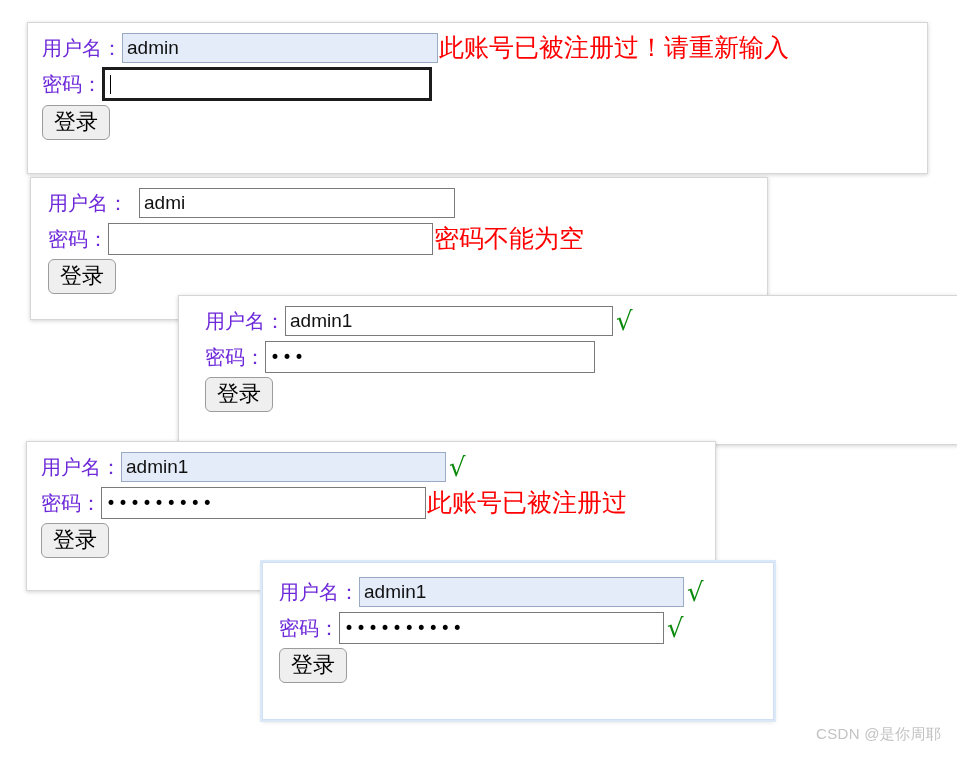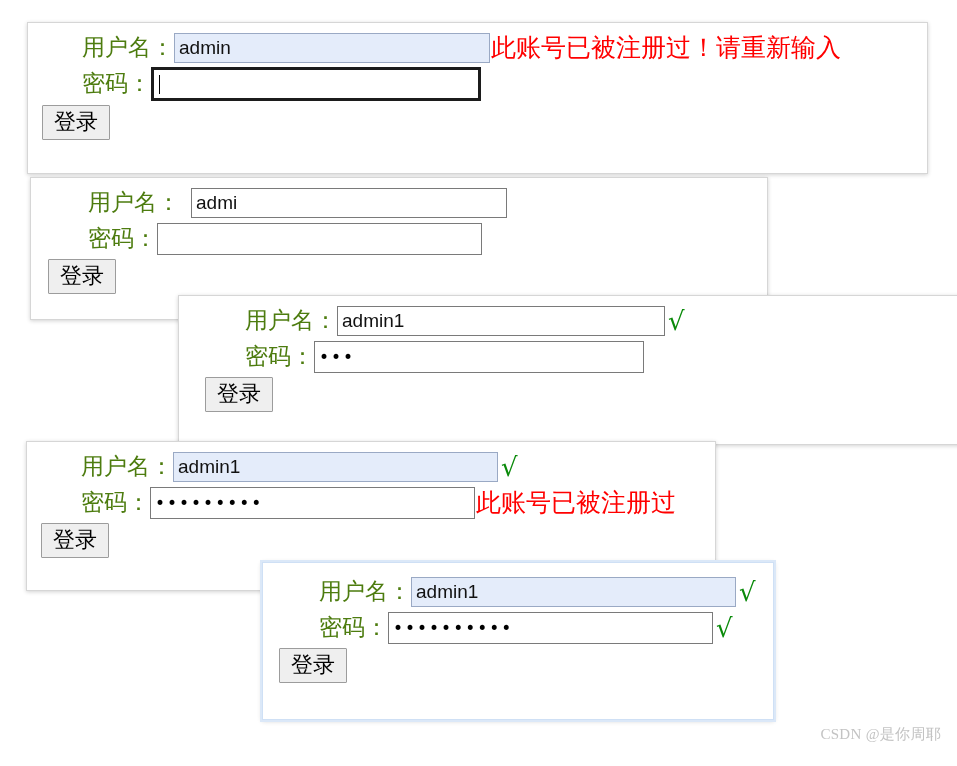--- a/index.html
+++ b/index.html
@@ -30,25 +30,24 @@
     box-shadow: 0 0 0 2px #dbe8f8, 0 1px 5px rgba(0,0,0,0.20);
   }
 
   
   .frow {
     display: flex;
     align-items: center;
     white-space: nowrap;
   }
   .flabel {
-    font-size: 23px;
-    color: #4d7c0f;
+    font-size: 20px;
+    color: #6d28d9;
     line-height: 1.1;
     font-family: "Liberation Sans", "DejaVu Sans", sans-serif;
-    margin-left: 40px;
   }
   .fieldwrap {
     display: inline-flex;
     align-items: center;
   }
 
   
   .tbox {
     border: 1px solid #7a7a7a;
     background: #ffffff;
@@ -98,37 +97,37 @@
     font-size: 26px;
     line-height: 1;
     margin-left: 3px;
     font-family: "DejaVu Sans", sans-serif;
   }
 
   
   .btn {
     background: #efefef;
     border: 1px solid #9c9c9c;
-    border-radius: 1px;
+    border-radius: 6px;
     font-size: 22px;
     color: #000;
     padding: 3px 11px 5px 11px;
     font-family: "Liberation Sans", "DejaVu Sans", sans-serif;
     cursor: pointer;
     line-height: 1.15;
   }
 
   
   .watermark {
     position: absolute;
     right: 16px;
     bottom: 22px;
     color: #c3c3c3;
     font-size: 15px;
-    font-family: Liberation Serif, serif;
+    font-family: Liberation Sans, sans-serif;
     letter-spacing: 0.3px;
   }
 
   
   #panel-1 { left: 27px;  top: 22px;  width: 901px; height: 152px; z-index: 1; }
   #panel-2 { left: 30px;  top: 177px; width: 738px; height: 143px; z-index: 2; }
   #panel-3 { left: 178px; top: 295px; width: 790px; height: 150px; z-index: 3; }
   #panel-4 { left: 26px;  top: 441px; width: 690px; height: 150px; z-index: 4; }
   #panel-5 { left: 262px; top: 562px; width: 512px; height: 158px; z-index: 5; }
 
@@ -171,20 +170,21 @@
         <span class="tbox" style="width:316px;margin-left:11px;">admi</span>
       </span>
     </div>
     <div class="frow" style="margin-top:5px;">
       <span class="flabel">密码：</span>
       <span class="fieldwrap">
         <span class="tbox" style="width:325px;height:32px;">
             <span class="dots"></span>
           </span>
       </span>
+      <span class="errmsg">密码不能为空</span>
     </div>
     <div class="frow btnrow">
       <button class="btn">登录</button>
     </div>
   </div>
 </div>
 
 <div class="panel" id="panel-3">
   <div class="pad-c" style="padding-left:26px;">
     <div class="frow">

